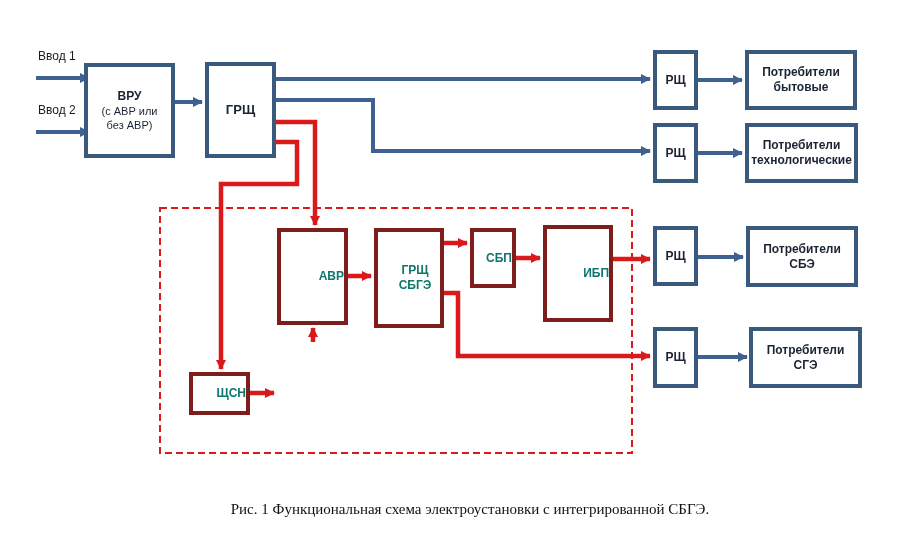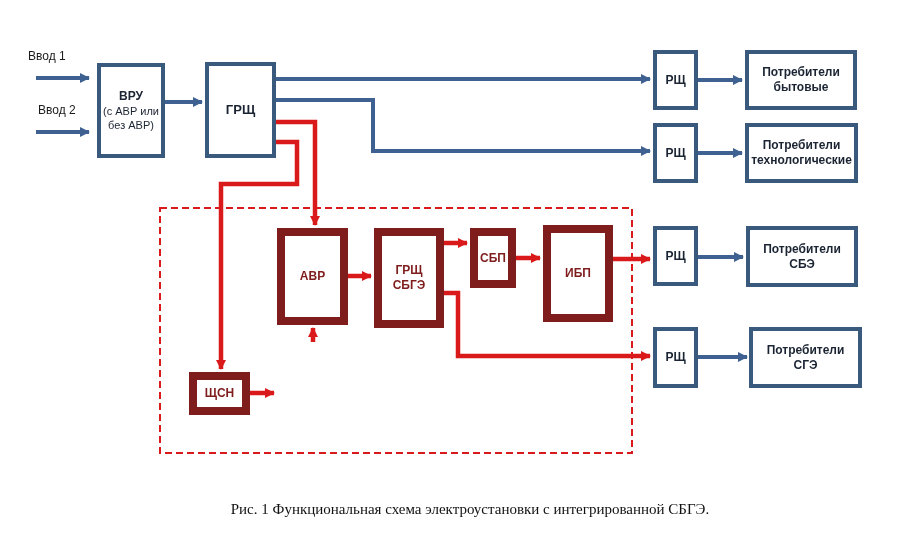--- a/index.html
+++ b/index.html
@@ -7,21 +7,21 @@
     position:relative;width:920px;height:560px;background:#ffffff;
     font-family:"Liberation Sans",sans-serif;overflow:hidden;
   }
   svg.wires{position:absolute;left:0;top:0;width:920px;height:560px;}
   .node{
     position:absolute;box-sizing:border-box;background:#ffffff;
     display:flex;flex-direction:column;align-items:center;justify-content:center;
     text-align:center;color:#1b2433;font-weight:bold;line-height:1.25;
   }
   .node.blue{border:4px solid #3a5a7d;}
-  .node.red{border:8px solid #7f1d1d;color:#7f1d1d;}
+  .node.red{border:4px solid #7f1d1d;color:#0f766e;align-items:flex-end;}
   .node .lbl{font-size:12px;}
   .node .lbl-lg{font-size:13px;}
   .node .sub{font-weight:normal;font-size:11px;width:56px;line-height:1.3;}
   .node .wrap-narrow{width:50px;}
   .cons .lbl{font-size:12px;padding:0 3px;}
   .in-label{
     position:absolute;font-size:12px;color:#1b1b1b;font-weight:normal;
   }
   .caption{
     position:absolute;left:20px;right:0;top:501px;text-align:center;
@@ -63,24 +63,24 @@
       <path d="M313,342 V328" marker-end="url(#mr)"></path>
       <path d="M250,393 H274" marker-end="url(#mr)"></path>
       <path d="M348,276 H371" marker-end="url(#mr)"></path>
       <path d="M444,243 H467" marker-end="url(#mr)"></path>
       <path d="M516,258 H540" marker-end="url(#mr)"></path>
       <path d="M613,259 H650" marker-end="url(#mr)"></path>
       <path d="M444,293 H458 V356 H650" marker-end="url(#mr)"></path>
     </g>
   </svg>
 
-  <div class="in-label" style="left:28px;top:49px">Ввод 1</div>
+  <div class="in-label" style="left:38px;top:49px">Ввод 1</div>
   <div class="in-label" style="left:38px;top:103px">Ввод 2</div>
 
-  <div class="node blue" style="left:97px;top:63px;width:68px;height:95px">
+  <div class="node blue" style="left:84px;top:63px;width:91px;height:95px">
     <span class="lbl">ВРУ</span>
     <span class="sub">(с АВР или без АВР)</span>
   </div>
 
   <div class="node blue" style="left:205px;top:62px;width:71px;height:96px">
     <span class="lbl-lg">ГРЩ</span>
   </div>
 
   <div class="node blue" style="left:653px;top:50px;width:45px;height:60px">
     <span class="lbl">РЩ</span>

